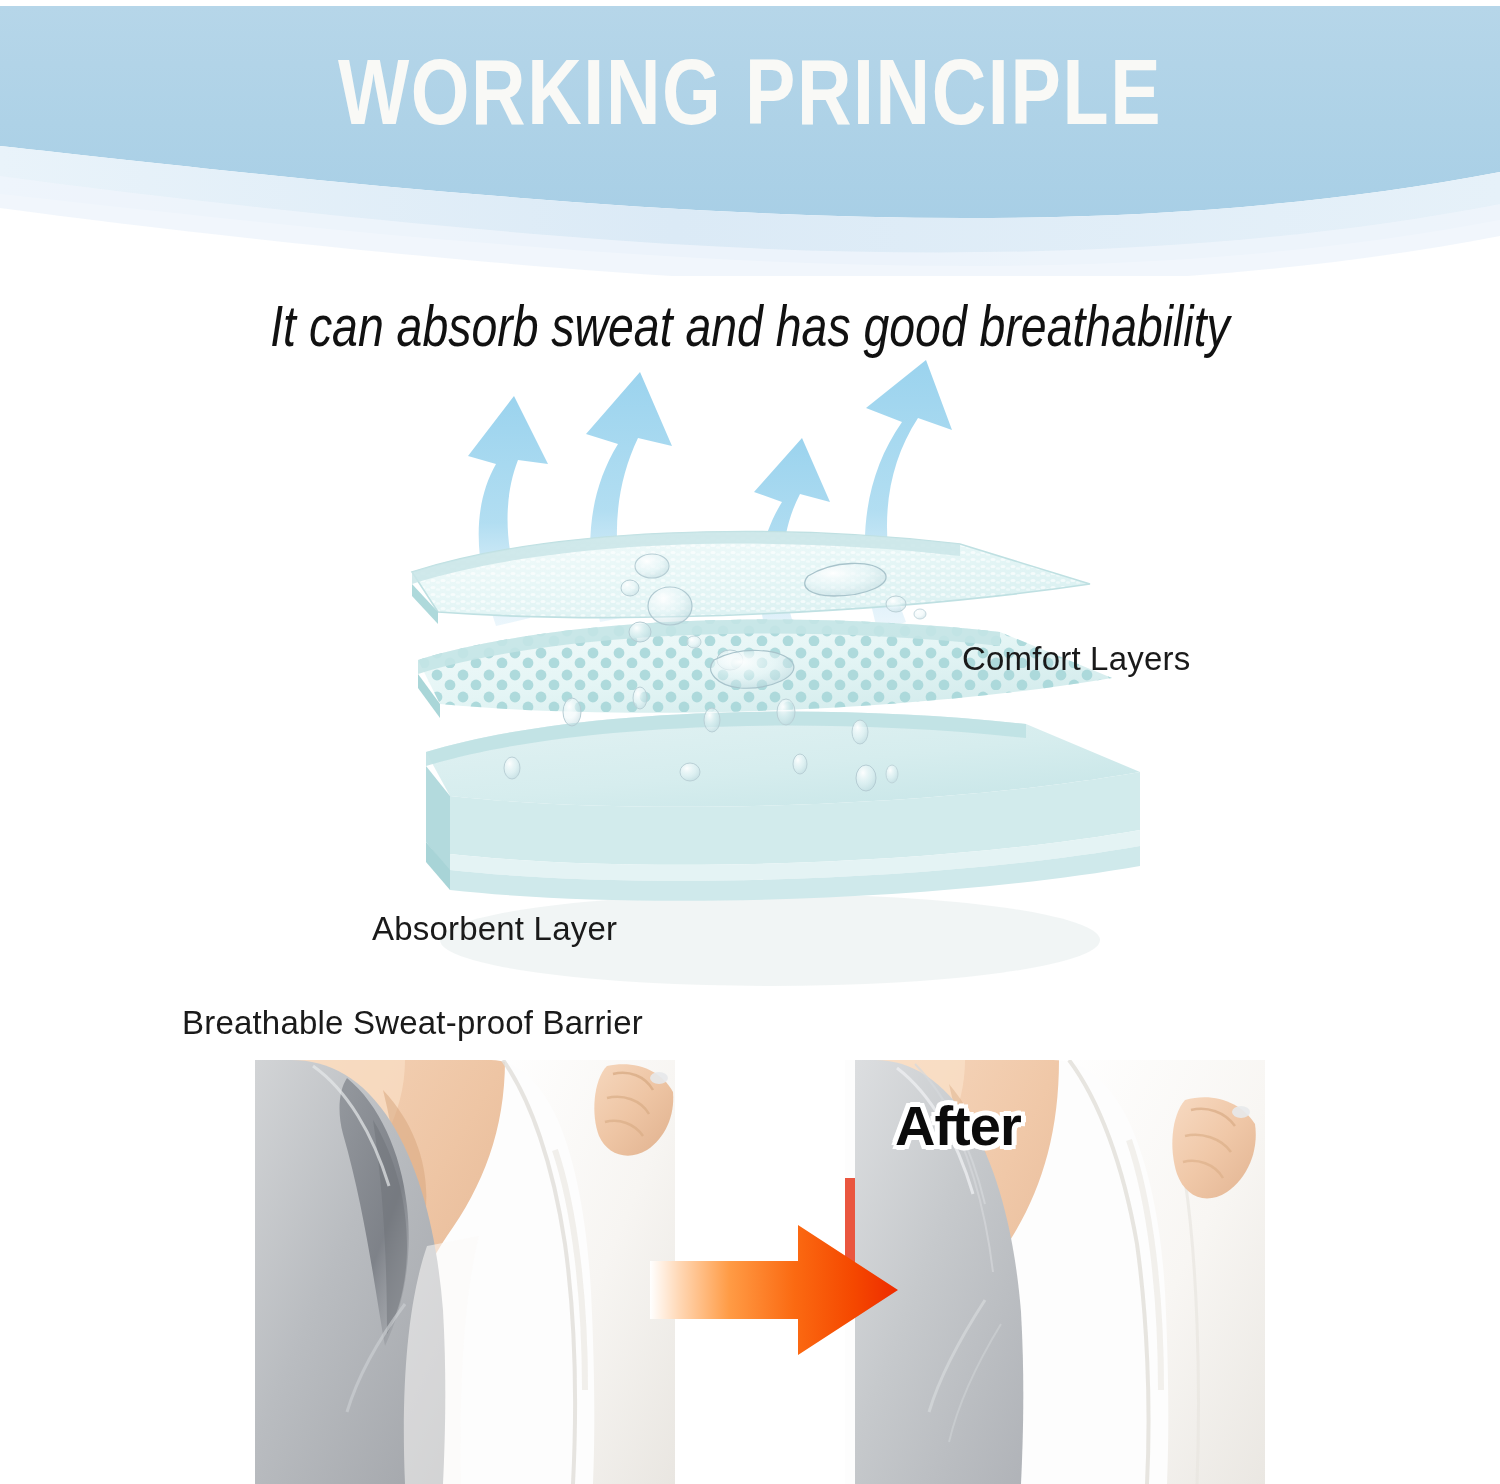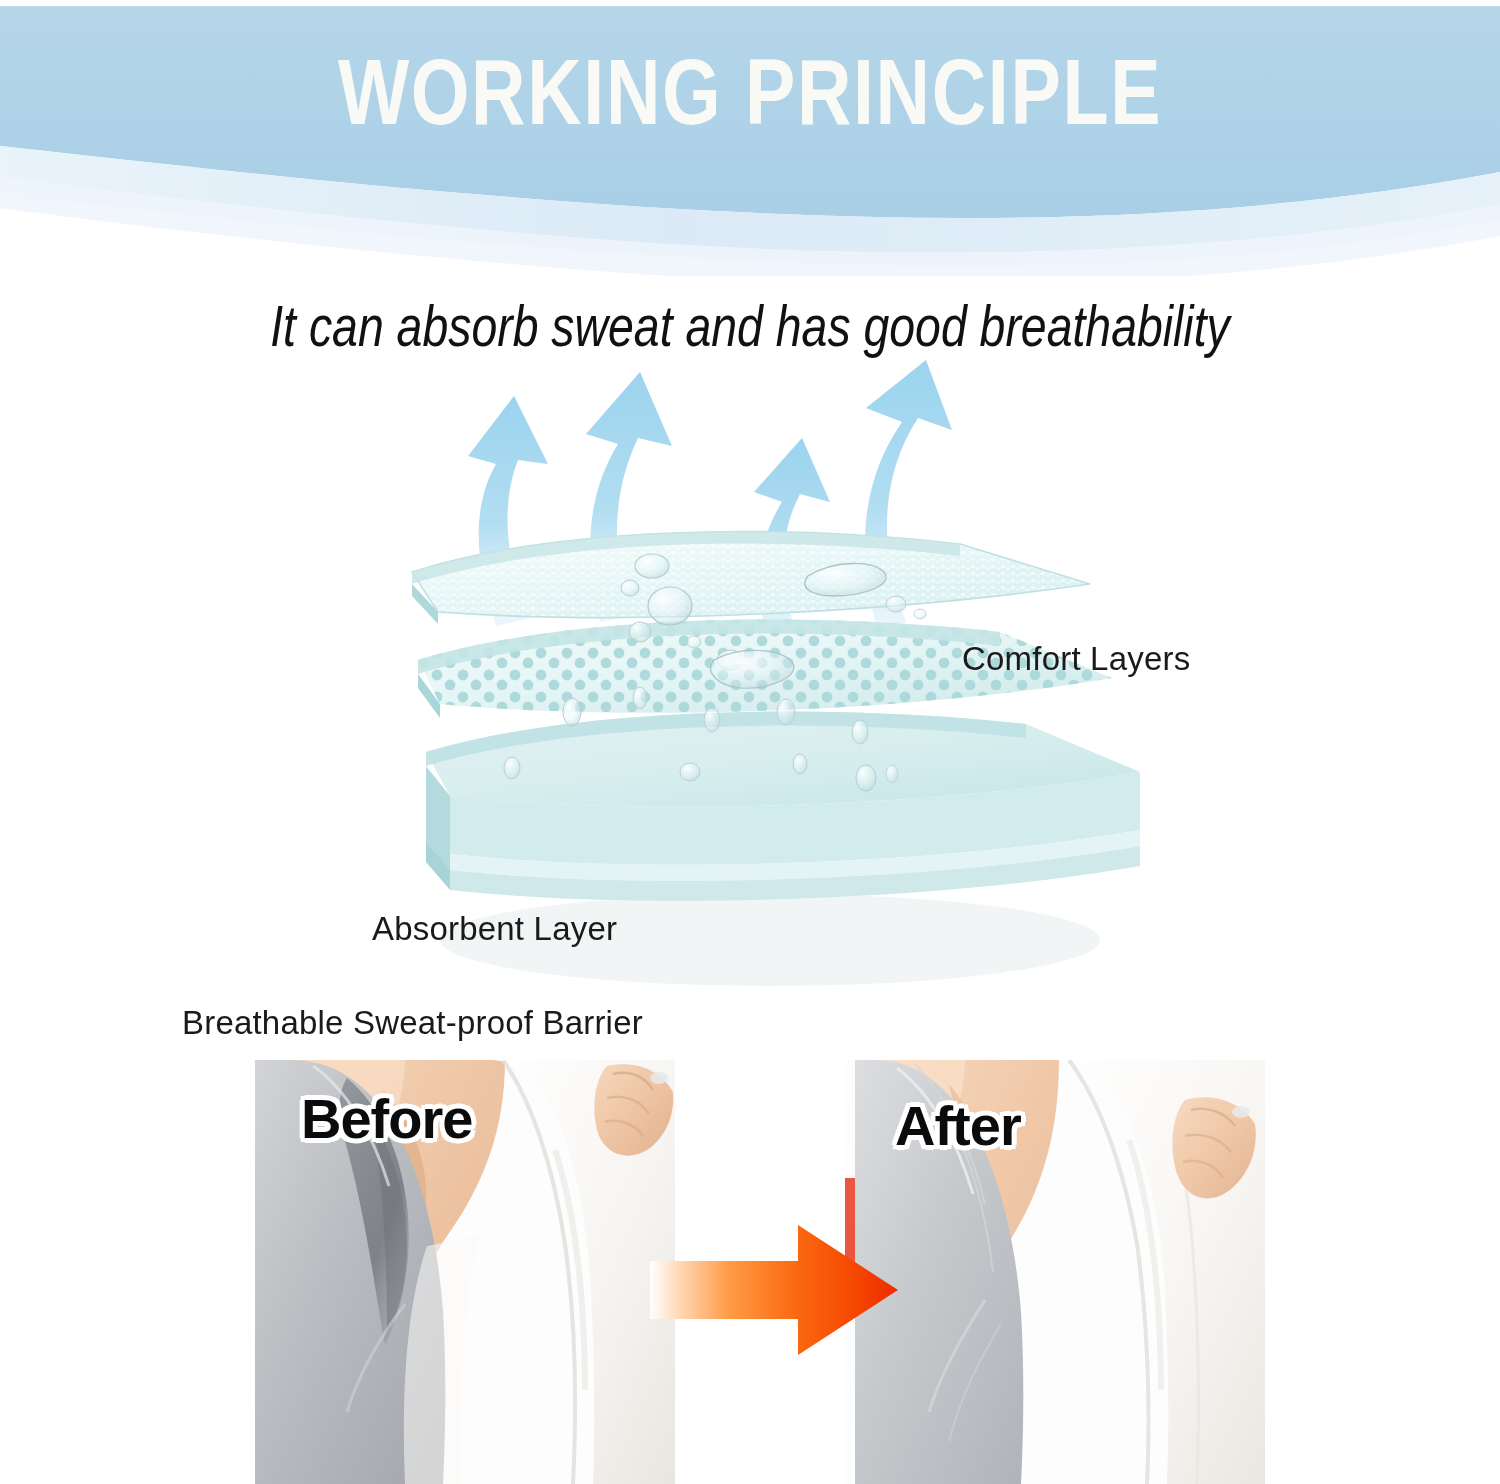--- a/index.html
+++ b/index.html
@@ -301,21 +301,20 @@
           <path d="M352,6 C380,0 406,10 418,32 C420,56 410,78 392,90
                    C372,102 352,94 344,76 C336,56 338,20 352,6 Z" fill="url(#skinB)"></path>
           <path d="M358,14 C374,10 390,16 398,30" fill="none" stroke="#d6a880" stroke-width="2.5" opacity="0.7"></path>
           <path d="M352,38 C368,34 386,40 394,54" fill="none" stroke="#d6a880" stroke-width="2.5" opacity="0.6"></path>
           <path d="M350,62 C364,58 380,64 388,76" fill="none" stroke="#d6a880" stroke-width="2.5" opacity="0.55"></path>
           <ellipse cx="404" cy="18" rx="9" ry="6" fill="#e6e8ea" opacity="0.9"></ellipse>
         </g>
 
         <path d="M224,176 C210,232 204,316 206,424 L150,424 C146,330 152,244 172,186 Z" fill="#fbfaf8" opacity="0.55"></path>
       </svg>
-      <div class="photo-tag" id="tag-before">Before</div>
     </div>
 
     <div class="photo" id="photo-after">
       <svg width="420" height="424" viewBox="0 0 420 424">
         <defs>
           <linearGradient id="skinA" x1="0" y1="0" x2="1" y2="1">
             <stop offset="0%" stop-color="#f7dac2"></stop>
             <stop offset="50%" stop-color="#f0c8a8"></stop>
             <stop offset="100%" stop-color="#e2b492"></stop>
           </linearGradient>

